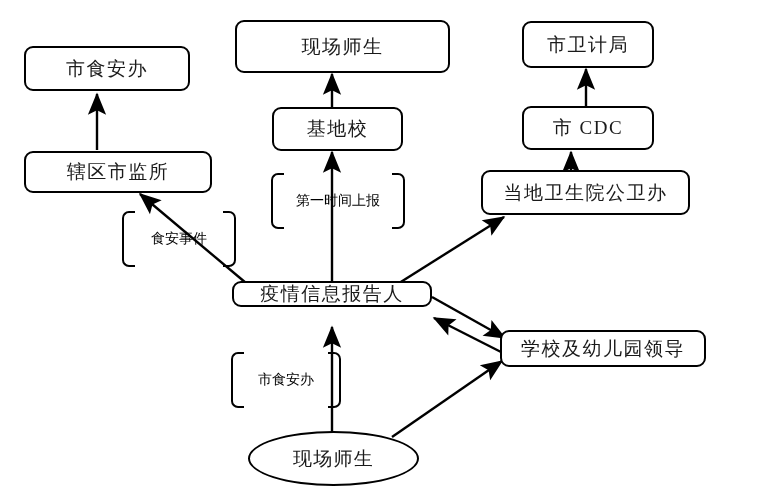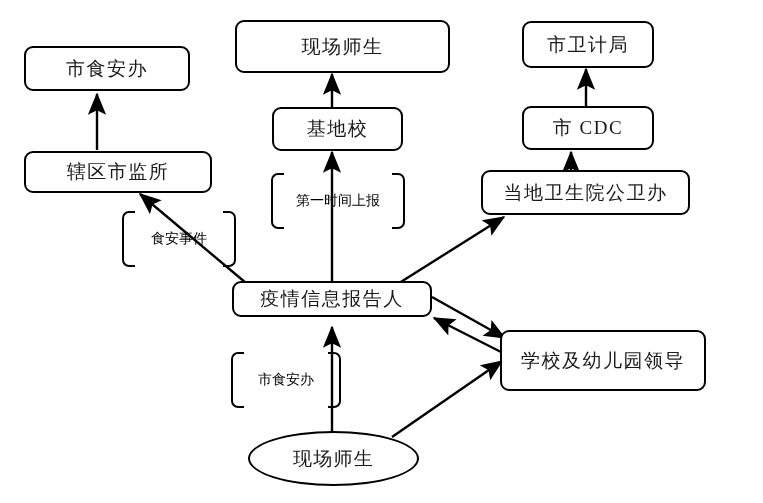--- a/index.html
+++ b/index.html
@@ -149,25 +149,25 @@
   </div>
 
   <div class="node" style="left:522px; top:106px; width:132px; height:44px;">
     <span>市 CDC</span>
   </div>
 
   <div class="node" style="left:481px; top:170px; width:209px; height:45px;">
     <span>当地卫生院公卫办</span>
   </div>
 
-  <div class="node" style="left:232px; top:281px; width:200px; height:36px;">
+  <div class="node" style="left:232px; top:281px; width:200px; height:26px;">
     <span>疫情信息报告人</span>
   </div>
 
-  <div class="node" style="left:500px; top:330px; width:206px; height:61px;">
+  <div class="node" style="left:500px; top:330px; width:206px; height:37px;">
     <span>学校及幼儿园领导</span>
   </div>
 
   <div class="node ellipse" style="left:248px; top:431px; width:171px; height:55px;">
     <span>现场师生</span>
   </div>
 
   <div class="bracket-group" style="left:122px; top:211px; width:114px; height:56px;">
     <div class="bracket left"></div>
     <div class="bracket right"></div>

